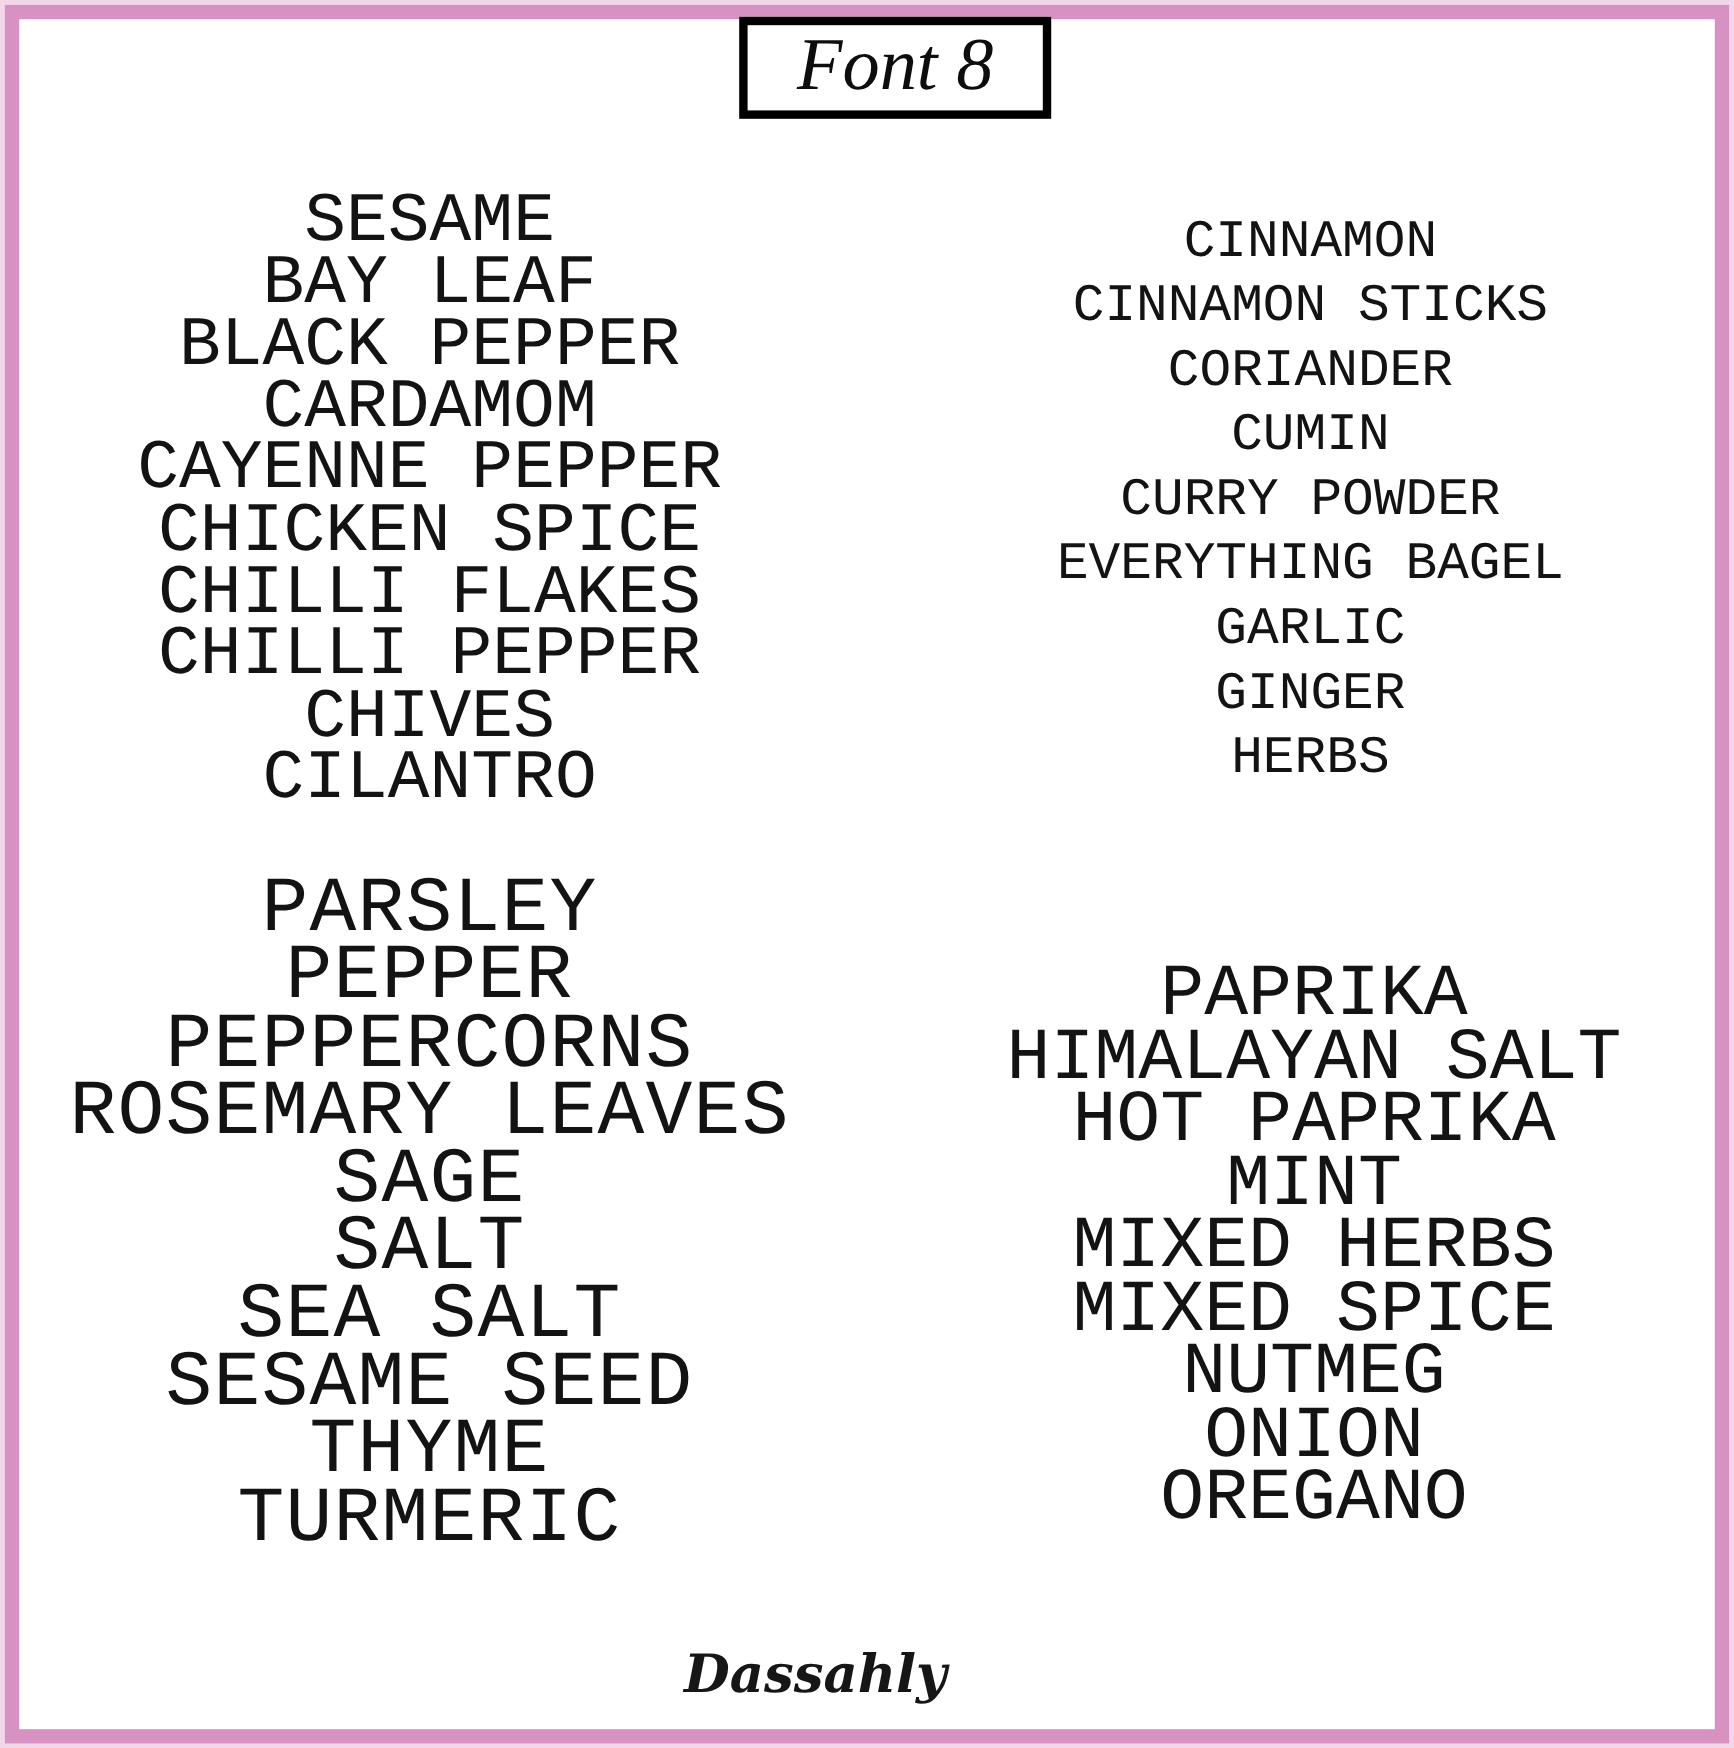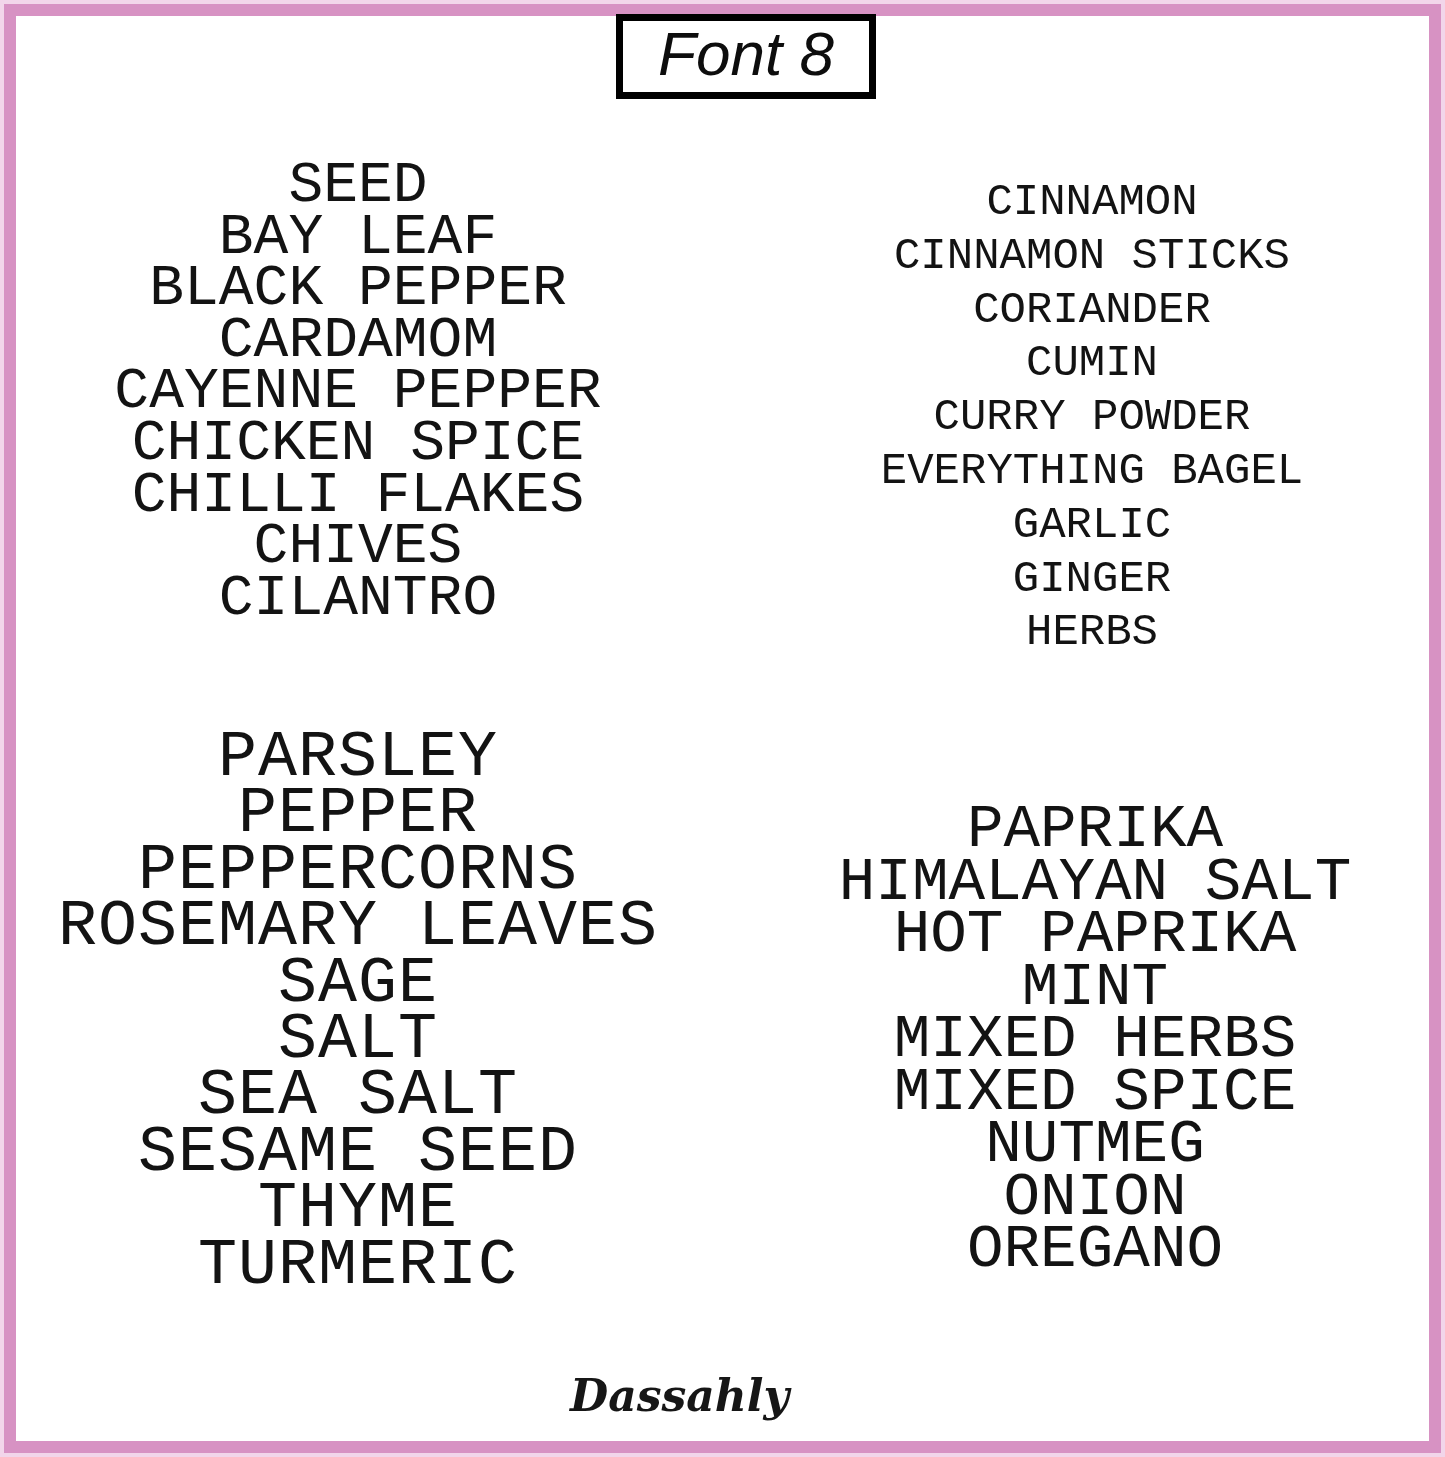--- a/index.html
+++ b/index.html
@@ -29,21 +29,21 @@
     position: absolute;
     left: 616px; top: 14px;
     width: 260px; height: 85px;
     border: 7px solid #000000;
     background: #ffffff;
     box-sizing: border-box;
     display: flex; align-items: center; justify-content: center;
     z-index: 10;
   }
   .title-text {
-    font-family: Liberation Sans, sans-serif;
+    font-family: Liberation Serif, serif;
     font-style: italic;
     font-size: 62px;
     line-height: 1;
     color: #0d0d0d;
     padding-bottom: 6px;
     white-space: nowrap;
   }
   
   .spice-list {
     position: absolute;
@@ -77,27 +77,28 @@
 <div class="canvas">
 
   <div class="frame-outer"></div>
   <div class="frame-main"></div>
 
   <div class="title-box">
     <span class="title-text">Font 8</span>
   </div>
 
   <div class="spice-list list-tl">
-      <div>SEED</div>
+      <div>SESAME</div>
       <div>BAY LEAF</div>
       <div>BLACK PEPPER</div>
       <div>CARDAMOM</div>
       <div>CAYENNE PEPPER</div>
       <div>CHICKEN SPICE</div>
       <div>CHILLI FLAKES</div>
+      <div>CHILLI PEPPER</div>
       <div>CHIVES</div>
       <div>CILANTRO</div>
     </div>
 
   <div class="spice-list list-tr">
       <div>CINNAMON</div>
       <div>CINNAMON STICKS</div>
       <div>CORIANDER</div>
       <div>CUMIN</div>
       <div>CURRY POWDER</div>

